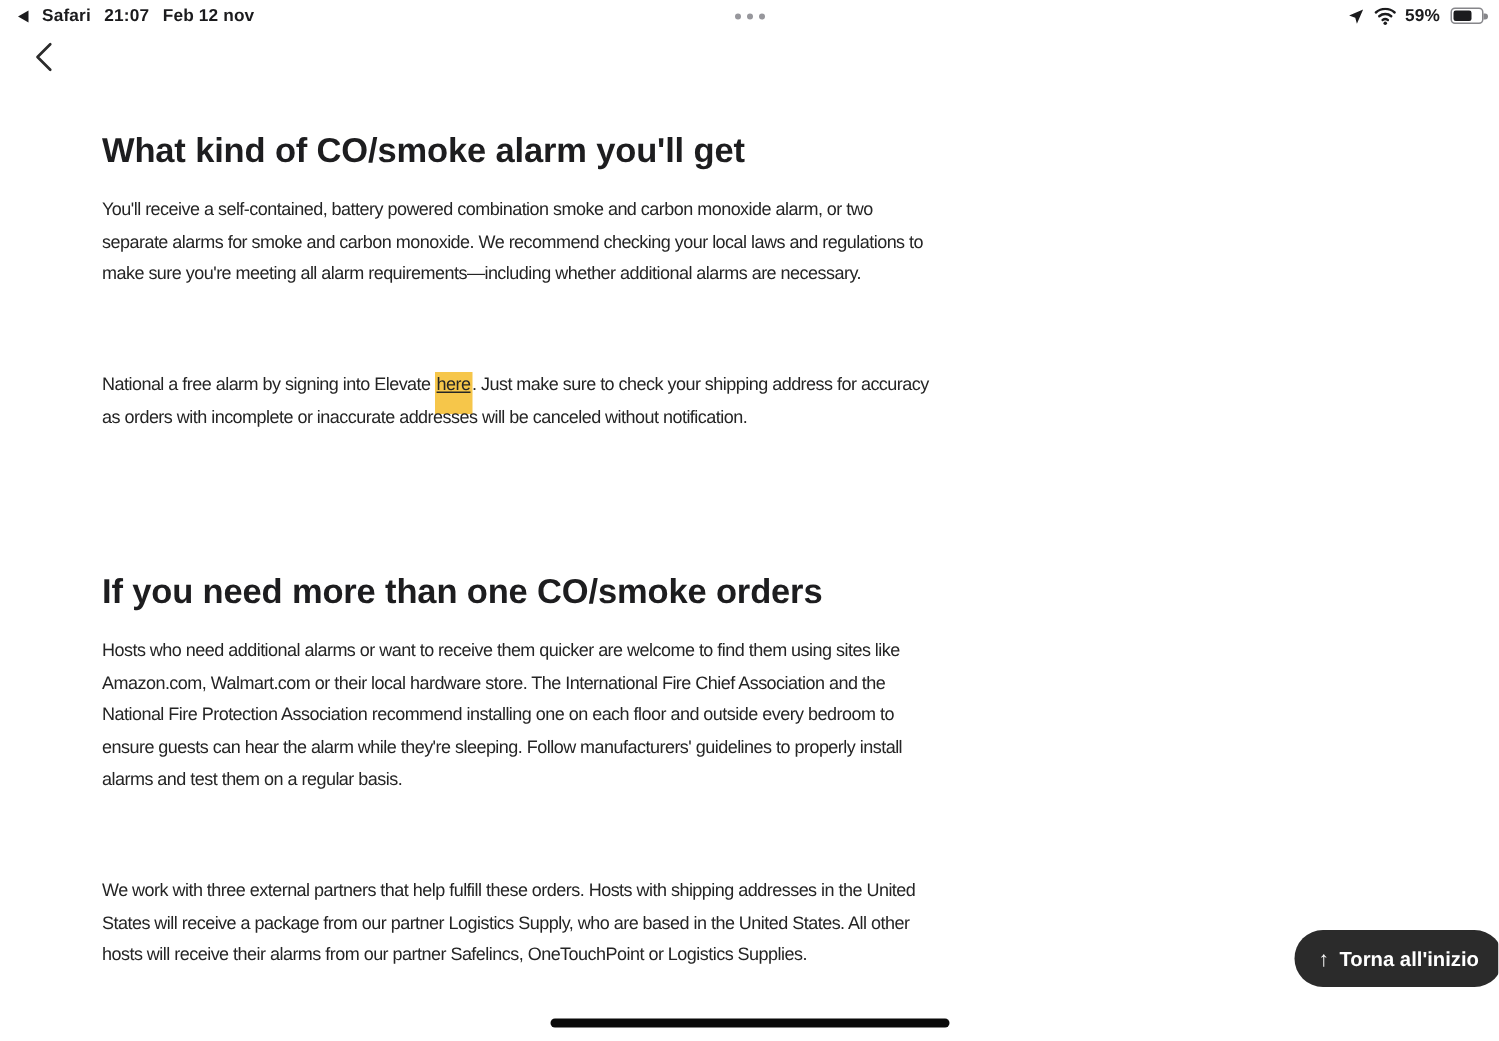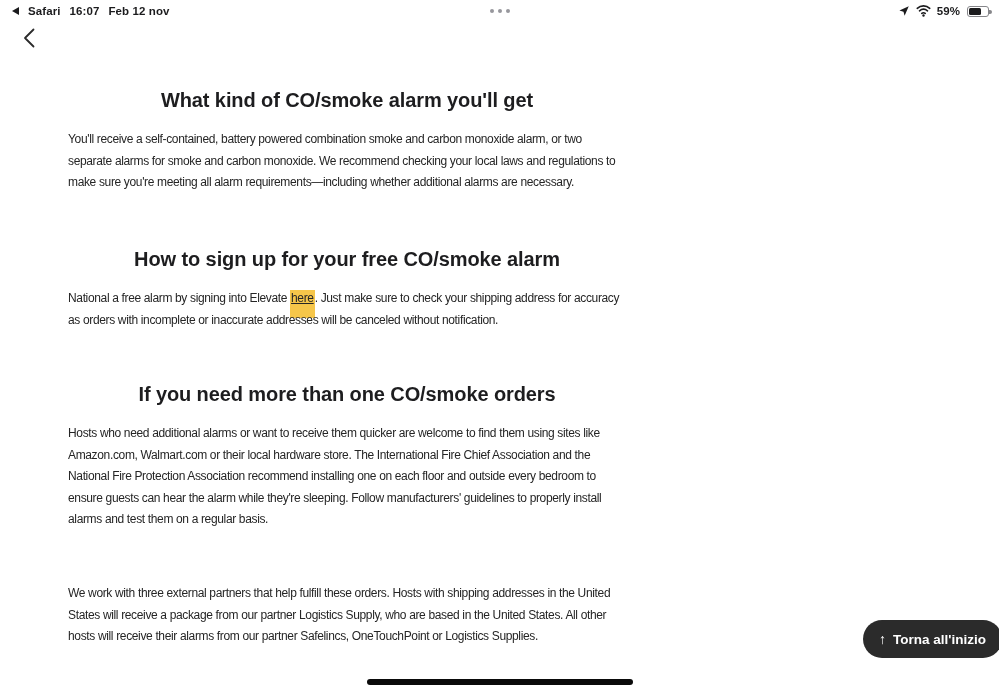--- a/index.html
+++ b/index.html
@@ -22,21 +22,21 @@
     display: flex;
     align-items: center;
     justify-content: space-between;
     padding: 0 10px 0 12px;
     font-size: 11.5px;
     font-weight: 700;
     color: #1b1b1d;
     letter-spacing: 0.1px;
   }
   .sb-left { display: flex; align-items: center; gap: 9px; }
-  .sb-right { display: flex; align-items: flex-end; gap: 6px; }
+  .sb-right { display: flex; align-items: flex-start; gap: 6px; }
   .prev-app-triangle {
     width: 0; height: 0;
     border-top: 4.5px solid transparent;
     border-bottom: 4.5px solid transparent;
     border-right: 7px solid #1b1b1d;
     display: inline-block;
   }
   .multitask-dots {
     position: absolute;
     top: 9px; left: 50%;
@@ -85,27 +85,26 @@
   .section {
     position: absolute;
     left: 68px;
     width: 558px;
   }
   .sec-1 { top: 87px; }
   .sec-2 { top: 246px; }
   .sec-3 { top: 381px; }
   .sec-4 { top: 583px; }
   .section h2 {
-    font-size: 20px;
+    font-size: 23px;
     line-height: 26px;
     font-weight: 700;
     color: #1d1d1f;
     letter-spacing: -0.1px;
     margin: 0 0 16px 0;
-    text-align: center;
   }
   .section p {
     font-size: 12px;
     line-height: 21.5px;
     letter-spacing: -0.35px;
     color: #252525;
     margin: 0;
   }
   .inline-link {
     color: #252525;
@@ -146,21 +145,21 @@
 </style>
 </head>
 <body>
 
 <div class="screen">
 
   <div class="status-bar">
     <div class="sb-left">
       <span class="prev-app-triangle"></span>
       <span>Safari</span>
-      <span>16:07</span>
+      <span>21:07</span>
       <span>Feb 12 nov</span>
     </div>
     <div class="multitask-dots">
       <i></i>
         <i></i>
         <i></i>
     </div>
     <div class="sb-right">
       <span class="sb-icon">
         <svg width="12" height="12" viewBox="0 0 24 24">
@@ -188,21 +187,20 @@
       <polyline points="10.5,1.5 2,10 10.5,18.5" fill="none" stroke="#2b2b2b" stroke-width="1.8" stroke-linecap="round" stroke-linejoin="round"></polyline>
     </svg>
   </button>
 
   <section class="section sec-1">
     <h2>What kind of CO/smoke alarm you'll get</h2>
     <p>You'll receive a self-contained, battery powered combination smoke and carbon monoxide alarm, or two separate alarms for smoke and carbon monoxide. We recommend checking your local laws and regulations to make sure you're meeting all alarm requirements—including whether additional alarms are necessary.</p>
   </section>
 
   <section class="section sec-2">
-    <h2>How to sign up for your free CO/smoke alarm</h2>
     <p><span>National a free alarm by signing into Elevate </span><a class="inline-link">here</a><span>. Just make sure to check your shipping address for accuracy as orders with incomplete or inaccurate addresses will be canceled without notification.</span></p>
   </section>
 
   <section class="section sec-3">
     <h2>If you need more than one CO/smoke orders</h2>
     <p>Hosts who need additional alarms or want to receive them quicker are welcome to find them using sites like Amazon.com, Walmart.com or their local hardware store. The International Fire Chief Association and the National Fire Protection Association recommend installing one on each floor and outside every bedroom to ensure guests can hear the alarm while they're sleeping. Follow manufacturers' guidelines to properly install alarms and test them on a regular basis.</p>
   </section>
 
   <section class="section sec-4">
     <p>We work with three external partners that help fulfill these orders. Hosts with shipping addresses in the United States will receive a package from our partner Logistics Supply, who are based in the United States. All other hosts will receive their alarms from our partner Safelincs, OneTouchPoint or Logistics Supplies.</p>

